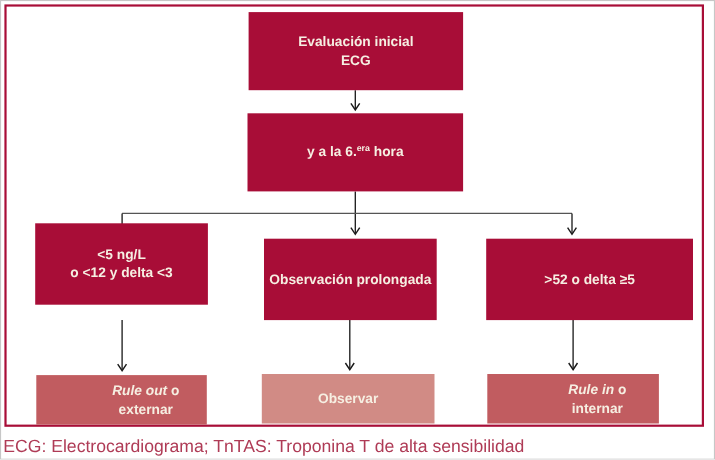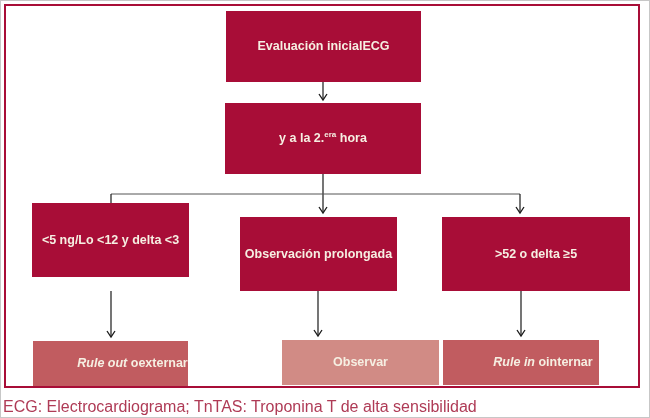--- a/index.html
+++ b/index.html
@@ -20,20 +20,21 @@
   }
   .outeredge{
     position:absolute;left:0;top:0;right:0;bottom:0;
     border:1px solid #c7c7c7;
     box-sizing:border-box;
     pointer-events:none;
   }
   .node{
     position:absolute;
     display:flex;
+    flex-direction:column;
     align-items:center;
     justify-content:center;
     text-align:center;
     color:#F6EFE2;
     font-weight:bold;
     font-size:12.5px;
     line-height:1.35;
     box-sizing:border-box;
     z-index:2;
   }
@@ -90,21 +91,21 @@
     <line x1="521" y1="291" x2="521" y2="335" stroke="#1a1a1a" stroke-width="1.2" marker-end="url(#arrow)"></line>
   </svg>
 
   <div class="node dark" style="left:226px;top:11px;width:195px;height:71px;">
     <span>Evaluación inicial</span>
     <span>ECG</span>
   </div>
 
   <div class="node dark" style="left:225px;top:103px;width:196px;height:71px;">
     <span>
-      <span>y a la 2.</span><span class="sup">era</span><span> hora</span>
+      <span>y a la 6.</span><span class="sup">era</span><span> hora</span>
     </span>
   </div>
 
   <div class="node dark" style="left:32px;top:203px;width:157px;height:74px;">
     <span>&lt;5 ng/L</span>
     <span>o &lt;12 y delta &lt;3</span>
   </div>
 
   <div class="node dark" style="left:240px;top:217px;width:157px;height:74px;">
     <span>Observación prolongada</span>
@@ -114,21 +115,21 @@
     <span>&gt;52 o delta ≥5</span>
   </div>
 
   <div class="node rose" style="left:33px;top:341px;width:155px;height:45px;">
     <span>
       <span class="it">Rule out</span><span> o</span>
     </span>
     <span>externar</span>
   </div>
 
-  <div class="node lightrose" style="left:238px;top:340px;width:157px;height:45px;margin-left:44px;">
+  <div class="node lightrose" style="left:238px;top:340px;width:157px;height:45px;">
     <span>Observar</span>
   </div>
 
   <div class="node rose" style="left:443px;top:340px;width:156px;height:45px;">
     <span>
       <span class="it">Rule in</span><span> o</span>
     </span>
     <span>internar</span>
   </div>
 

